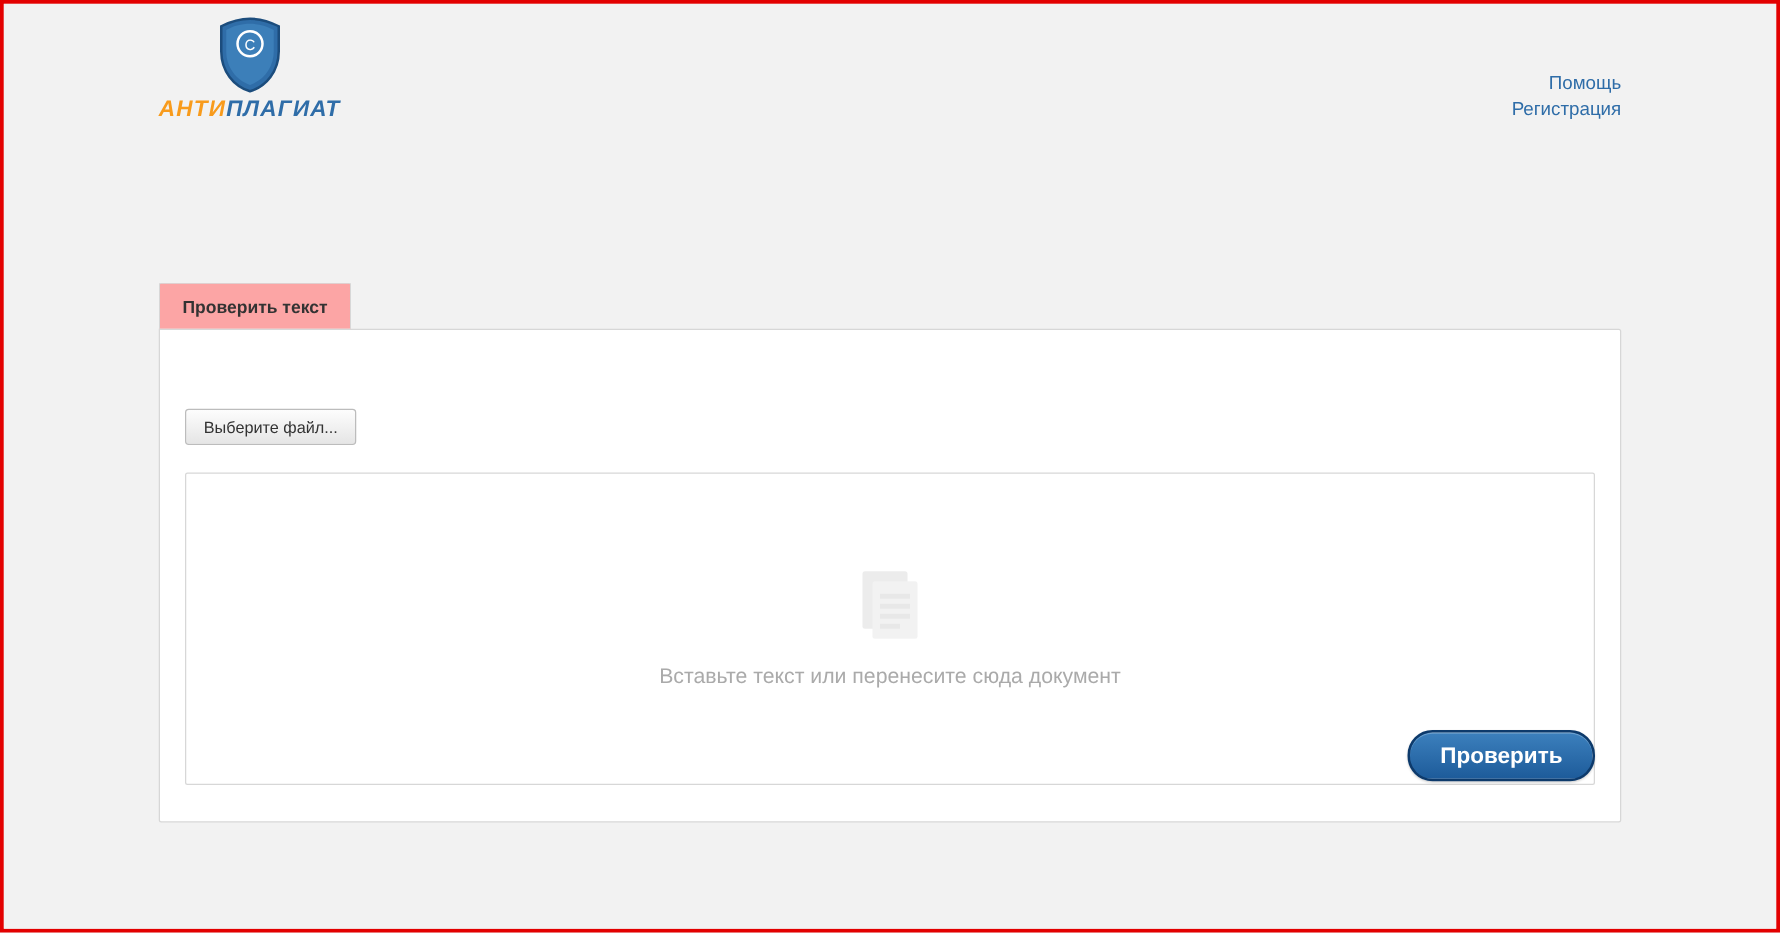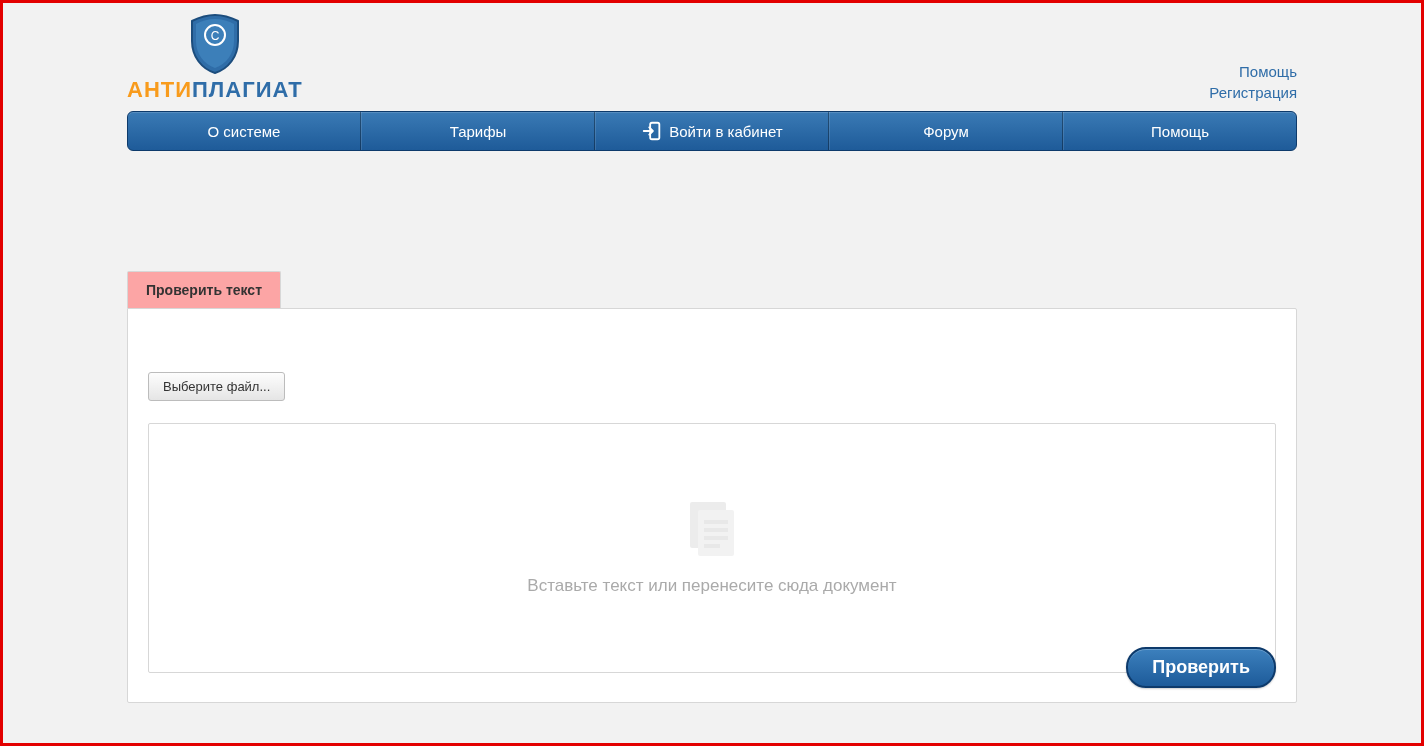--- a/index.html
+++ b/index.html
@@ -37,23 +37,24 @@
       display: flex;
       flex-direction: column;
       align-items: center;
     }
     .logo-shield {
       width: 54px;
       height: 62px;
       margin-bottom: 2px;
     }
     .logo-text {
-      font-size: 22px;
+      font-size: 18px;
       font-weight: bold;
       letter-spacing: 1px;
+      font-style: italic;
     }
     .logo-text .anti {
       color: #f89b1c;
     }
     .logo-text .plagiat {
       color: #2f6da8;
     }
     .auth-links {
       text-align: right;
       font-size: 15px;
@@ -151,21 +152,21 @@
       width: 60px;
       height: 62px;
       opacity: 0.35;
     }
     .drop-text {
       color: #aaa;
       font-size: 17px;
     }
     .check-button {
       position: absolute;
-      bottom: 14px;
+      bottom: 32px;
       right: 20px;
       padding: 8px 24px;
       font-size: 18px;
       font-weight: bold;
       color: #fff;
       background: linear-gradient(to bottom, #3c80bd 0%, #1d5b9a 100%);
       border: 2px solid #0d3a6b;
       border-radius: 20px;
       cursor: pointer;
       box-shadow: inset 0 1px 0 rgba(255,255,255,0.25), 0 1px 2px rgba(0,0,0,0.2);
@@ -189,41 +190,20 @@
         <div class="logo-text">
           <span class="anti">АНТИ</span><span class="plagiat">ПЛАГИАТ</span>
         </div>
       </div>
       <div class="auth-links">
         <a href="#">Помощь</a>
         <a href="#">Регистрация</a>
       </div>
     </div>
 
-    <div class="nav-bar">
-      <div class="nav-item">
-        <span>О системе</span>
-      </div>
-      <div class="nav-item">
-        <span>Тарифы</span>
-      </div>
-      <div class="nav-item">
-        <svg class="login-icon" viewBox="0 0 24 24">
-          <rect x="10" y="3" width="10" height="18" rx="2" fill="none" stroke="#fff" stroke-width="2"></rect>
-          <path d="M3 12 L13 12 M9 8 L13 12 L9 16" fill="none" stroke="#fff" stroke-width="2" stroke-linecap="round" stroke-linejoin="round"></path>
-        </svg>
-        <span>Войти в кабинет</span>
-      </div>
-      <div class="nav-item">
-        <span>Форум</span>
-      </div>
-      <div class="nav-item">
-        <span>Помощь</span>
-      </div>
-    </div>
 
     <div class="check-section">
       <div class="tab-row">
         <div class="tab">Проверить текст</div>
       </div>
       <div class="panel">
         <div class="file-select-btn">Выберите файл...</div>
 
         <div class="drop-zone">
           <svg class="doc-icon" viewBox="0 0 60 62">

